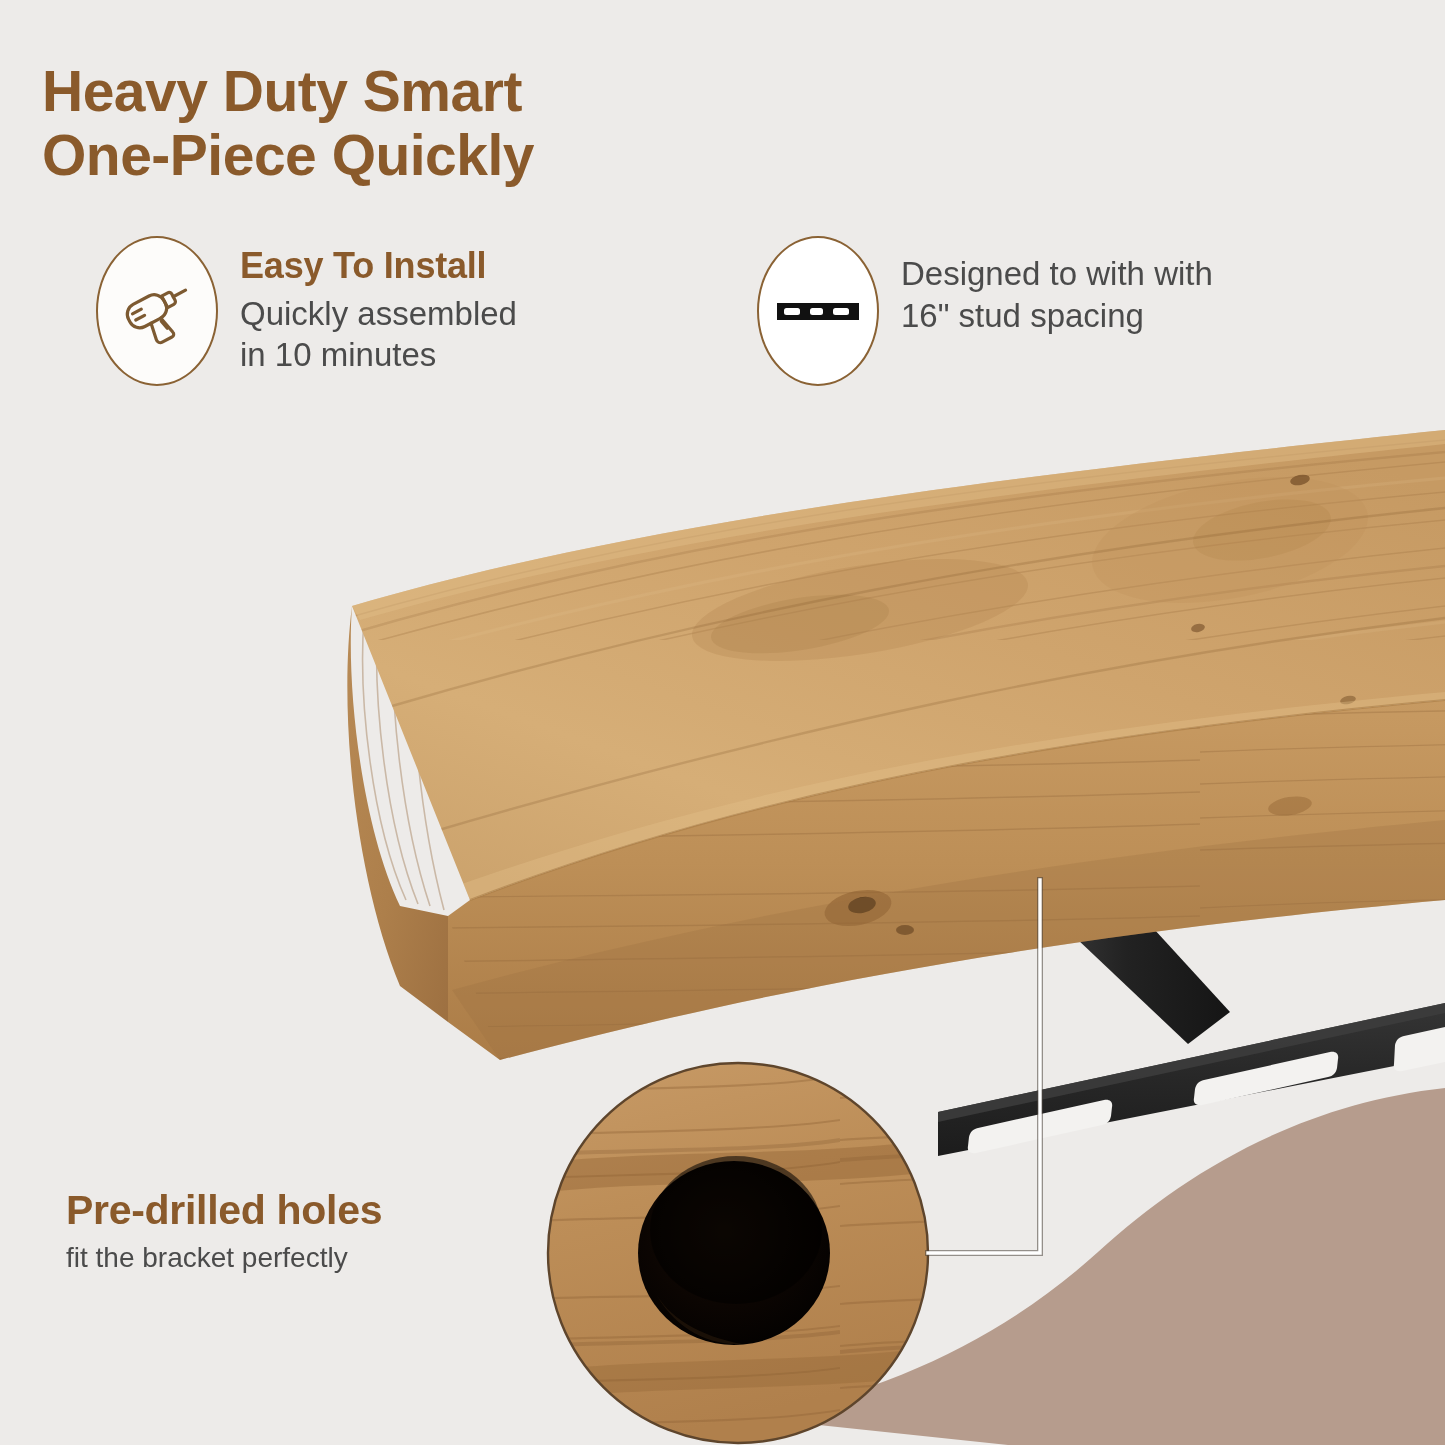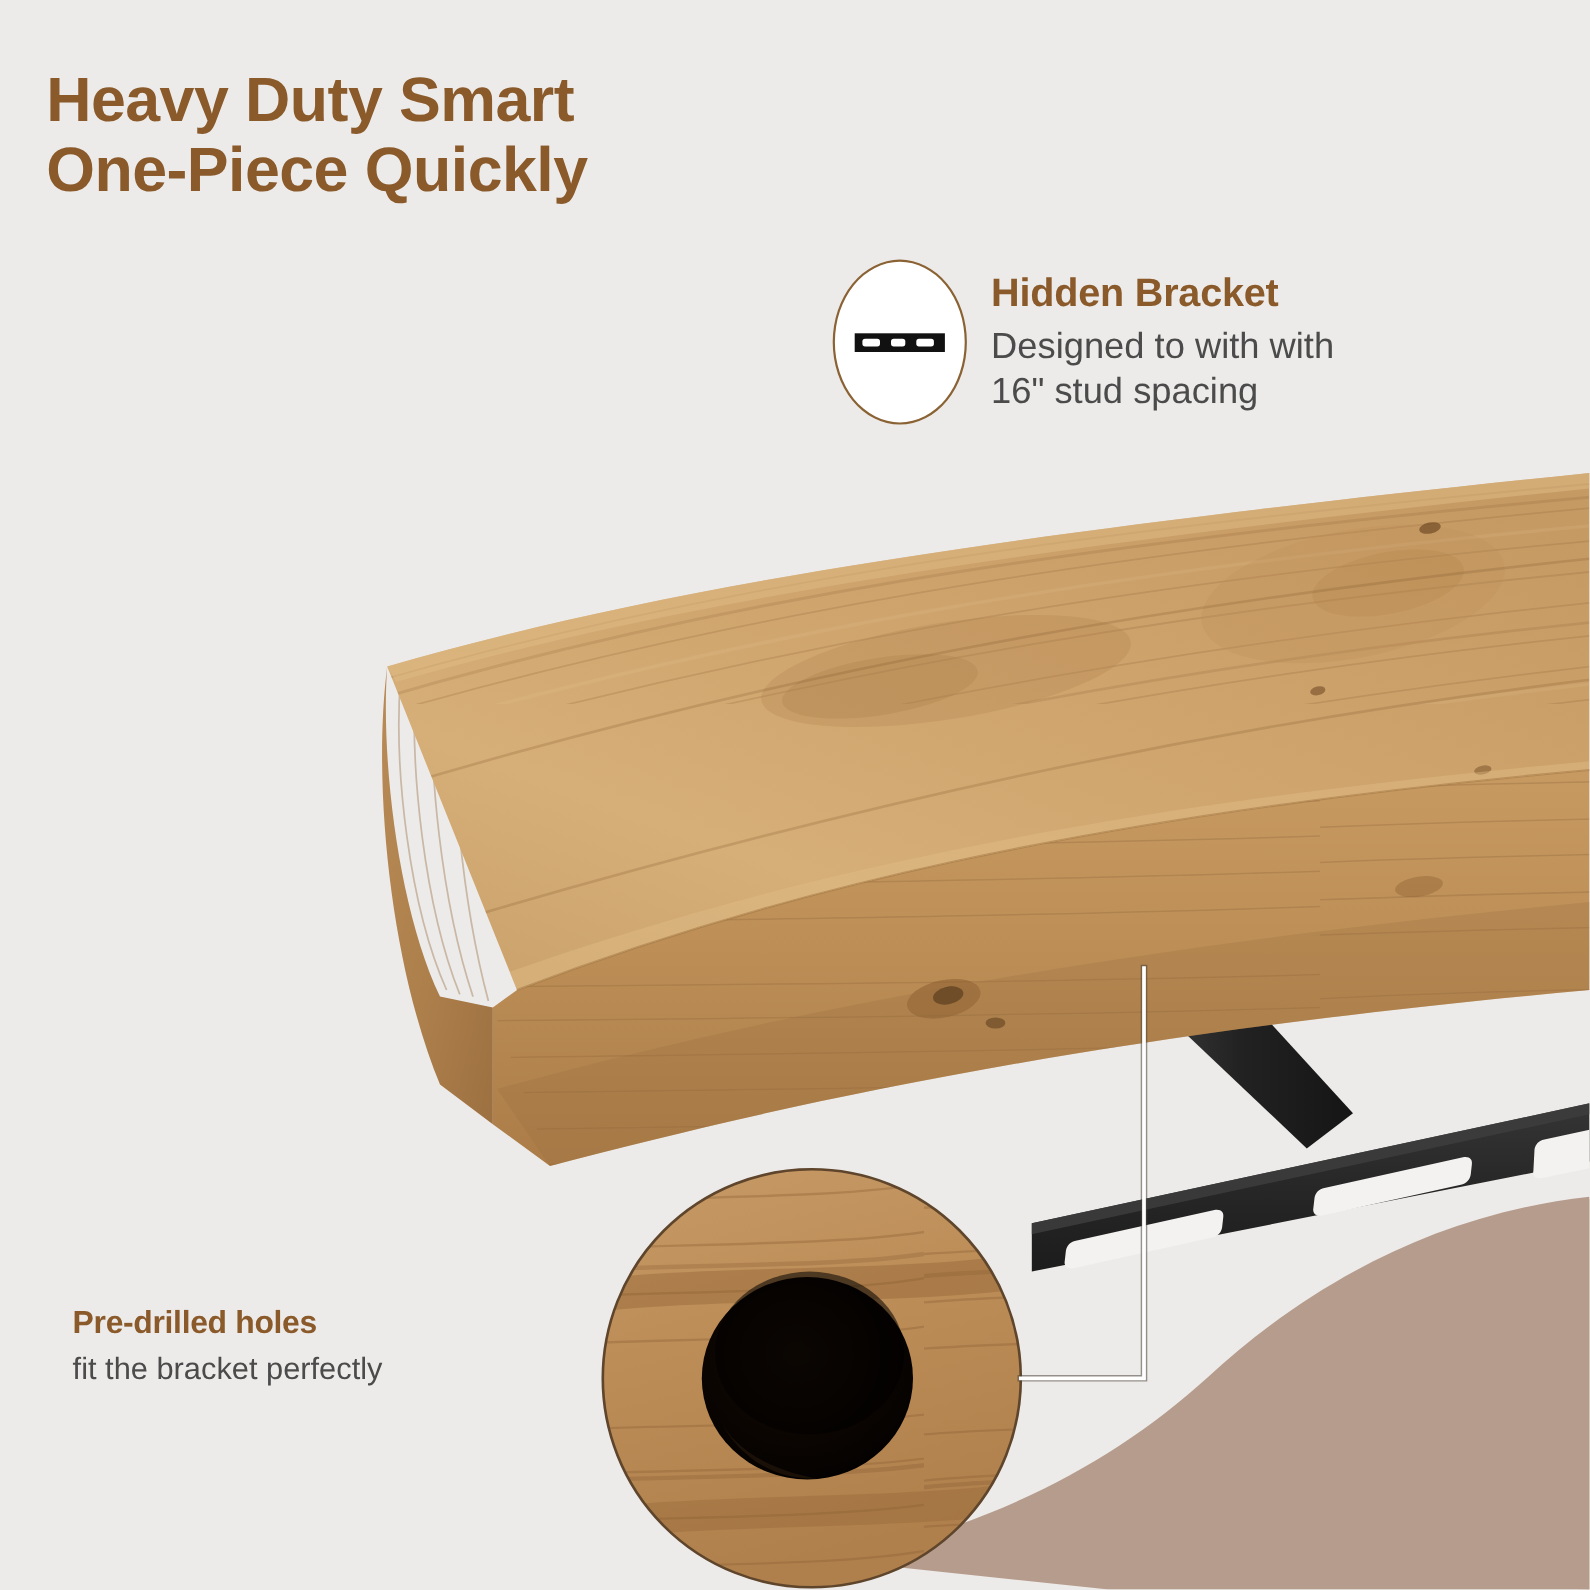--- a/index.html
+++ b/index.html
@@ -34,21 +34,21 @@
     display:flex;align-items:center;justify-content:center;
     box-sizing:border-box;
   }
   .badge.plain{background:#ffffff;}
   .ftext{margin-left:22px;padding-top:10px;}
   .ftitle{font-size:36px;font-weight:bold;color:#8a5a2b;line-height:1.1;letter-spacing:-0.2px;}
   .fdesc{font-size:33px;color:#4b4b4b;line-height:1.26;margin-top:7px;max-width:470px;}
 
   
   .calltext{position:absolute;left:66px;top:1188px;width:520px;}
-  .calltitle{font-size:29px;font-weight:bold;color:#8a5a2b;line-height:1.1;letter-spacing:-0.3px;}
+  .calltitle{font-size:41px;font-weight:bold;color:#8a5a2b;line-height:1.1;letter-spacing:-0.3px;}
   .callsub{font-size:28px;color:#4b4b4b;line-height:1.15;margin-top:9px;}
 
   
   .scene{position:absolute;left:0;top:0;width:1445px;height:1445px;}
 </style>
 </head>
 <body>
 
 <div class="stage">
 
@@ -248,32 +248,53 @@
     </g>
   </svg>
 
   <div class="headline">
     <span>Heavy Duty Smart</span>
     <span class="l2">One-Piece Quickly</span>
   </div>
 
   <div class="features">
 
+    <div class="feature f1">
+      <div class="badge">
+        <svg width="82" height="82" viewBox="0 0 82 82">
+          <g transform="rotate(-28 41 41)" fill="none" stroke="#7d5a31" stroke-width="3.2" stroke-linecap="round" stroke-linejoin="round">
+            <rect x="12" y="24" width="40" height="25" rx="11"></rect>
+            <path d="M52,30 h7 a3,3 0 0 1 3,3 v7 a3,3 0 0 1 -3,3 h-7 z"></path>
+            <path d="M62,36 h14"></path>
+            <path d="M30,49 l-3,17 a4,4 0 0 0 4,5 h11 a3,3 0 0 0 3,-4 l-4,-18"></path>
+            <path d="M18,32 h10"></path>
+            <path d="M18,39 h10"></path>
+            <path d="M40,52 l2,9"></path>
+          </g>
+        </svg>
+      </div>
+      <div class="ftext">
+        <div class="ftitle">Easy To Install</div>
+        <div class="fdesc">
+          <span>Quickly assembled</span><br>
+          <span>in 10 minutes</span>
+        </div>
+      </div>
+    </div>
 
     <div class="feature f2">
       <div class="badge plain">
         <svg width="92" height="92" viewBox="0 0 92 92">
           <rect x="5" y="38" width="82" height="17" fill="#111111"></rect>
           <rect x="12" y="43" width="16" height="7" rx="2.5" fill="#ffffff"></rect>
           <rect x="38" y="43" width="13" height="7" rx="2.5" fill="#ffffff"></rect>
           <rect x="61" y="43" width="16" height="7" rx="2.5" fill="#ffffff"></rect>
         </svg>
       </div>
       <div class="ftext">
-        <div class="ftitle">Hidden Bracket</div>
         <div class="fdesc">
           <span>Designed to with with</span><br>
           <span>16" stud spacing</span>
         </div>
       </div>
     </div>
   </div>
 
   <div class="calltext">
     <div class="calltitle">Pre-drilled holes</div>

